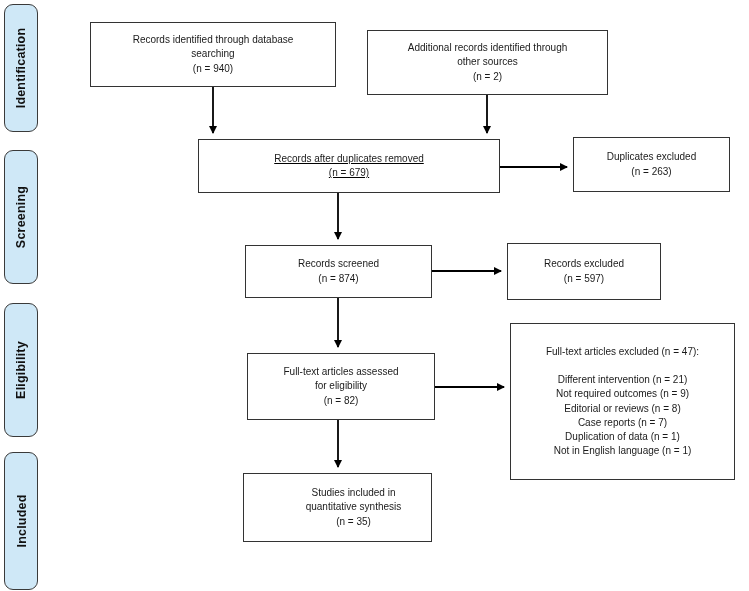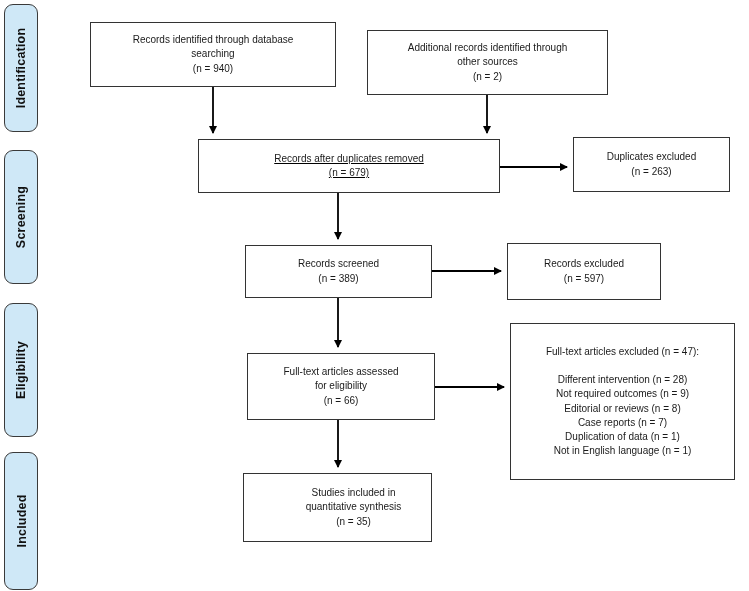--- a/index.html
+++ b/index.html
@@ -112,38 +112,38 @@
 (n = 679)</span>
   </div>
 
   <div class="box" style="left:573px; top:137px; width:157px; height:55px;align-items:center;">
     <span class="box-text">Duplicates excluded
 (n = 263)</span>
   </div>
 
   <div class="box" style="left:245px; top:245px; width:187px; height:53px;">
     <span class="box-text">Records screened
-(n = 389)</span>
+(n = 874)</span>
   </div>
 
   <div class="box" style="left:507px; top:243px; width:154px; height:57px;">
     <span class="box-text">Records excluded
 (n = 597)</span>
   </div>
 
   <div class="box" style="left:247px; top:353px; width:188px; height:67px;">
     <span class="box-text">Full-text articles assessed
 for eligibility
-(n = 66)</span>
+(n = 82)</span>
   </div>
 
   <div class="box" style="left:510px; top:323px; width:225px; height:157px;">
     <span class="box-text">Full-text articles excluded (n = 47):
 
-Different intervention (n = 28)
+Different intervention (n = 21)
 Not required outcomes (n = 9)
 Editorial or reviews (n = 8)
 Case reports (n = 7)
 Duplication of data (n = 1)
 Not in English language (n = 1)</span>
   </div>
 
   <div class="box" style="left:243px; top:473px; width:189px; height:69px;padding-left:32px;">
     <span class="box-text">Studies included in
 quantitative synthesis

